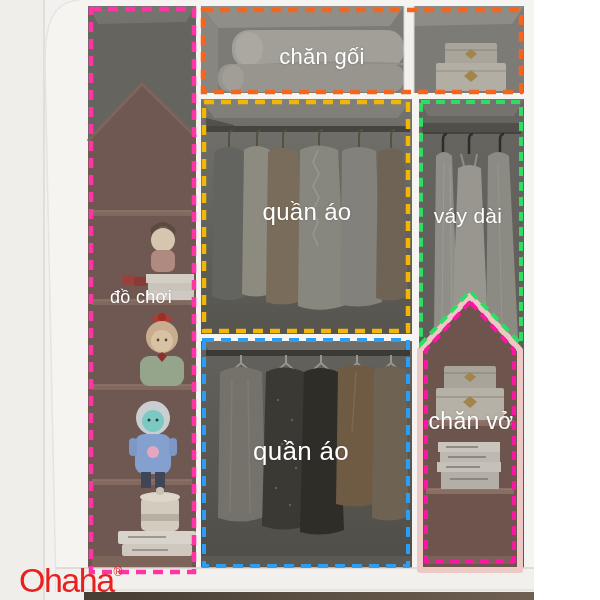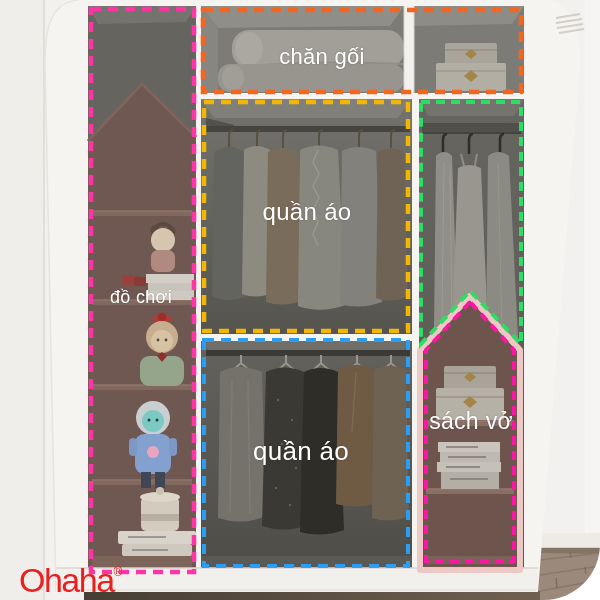--- a/index.html
+++ b/index.html
@@ -1,16 +1,16 @@
 <!DOCTYPE html>
 <html><head>
 <meta charset="utf-8">
 <style>
   html,body{margin:0;padding:0;background:#ffffff;}
-  .stage{position:relative;width:600px;height:600px;overflow:hidden;background:#fbfaf8;
+  .stage{position:relative;width:534px;height:600px;overflow:hidden;background:#fbfaf8;
          font-family:"Liberation Sans",sans-serif;}
   .stage svg{position:absolute;left:0;top:0;}
   .region-label{position:absolute;transform:translate(-50%,-50%);color:#ffffff;
                 white-space:nowrap;letter-spacing:.3px;text-shadow:0 0 2px rgba(0,0,0,.25);}
   .brand-logo{position:absolute;left:19px;top:563px;color:#e9201f;font-weight:normal;
               font-size:34px;letter-spacing:-1.5px;line-height:1;}
   .brand-logo sup{font-size:12px;letter-spacing:0;position:relative;top:-4px;}
 </style>
 </head>
 <body>
@@ -286,17 +286,18 @@
     <rect x="204" y="340" width="204" height="226" stroke-width="4" stroke-dasharray="10 7" stroke="#2a9df4"></rect>
     <path d="M 470 302 L 426 350 L 426 561 L 514 561 L 514 350 Z" stroke-width="4" stroke-dasharray="9 6" stroke="#fb16a3"></path>
   </g>
 
   <path d="M 600 544 A 56 56 0 0 1 544 600 L 600 600 Z" fill="#ffffff"></path>
 </svg>
 
   <div class="region-label" style="left:322px;top:57px;font-size:22px;">chăn gối</div>
   <div class="region-label" style="left:141px;top:297px;font-size:18px;">đồ chơi</div>
   <div class="region-label" style="left:307px;top:212px;font-size:24px;">quần áo</div>
+  <div class="region-label" style="left:468px;top:216px;font-size:21px;">váy dài</div>
   <div class="region-label" style="left:301px;top:451px;font-size:26px;">quần áo</div>
-  <div class="region-label" style="left:471px;top:421px;font-size:23px;">sách vở</div>
+  <div class="region-label" style="left:471px;top:421px;font-size:23px;">chăn vở</div>
 
   <div class="brand-logo"><span>Ohaha</span><sup>®</sup></div>
 </div>
 
 </body></html>

